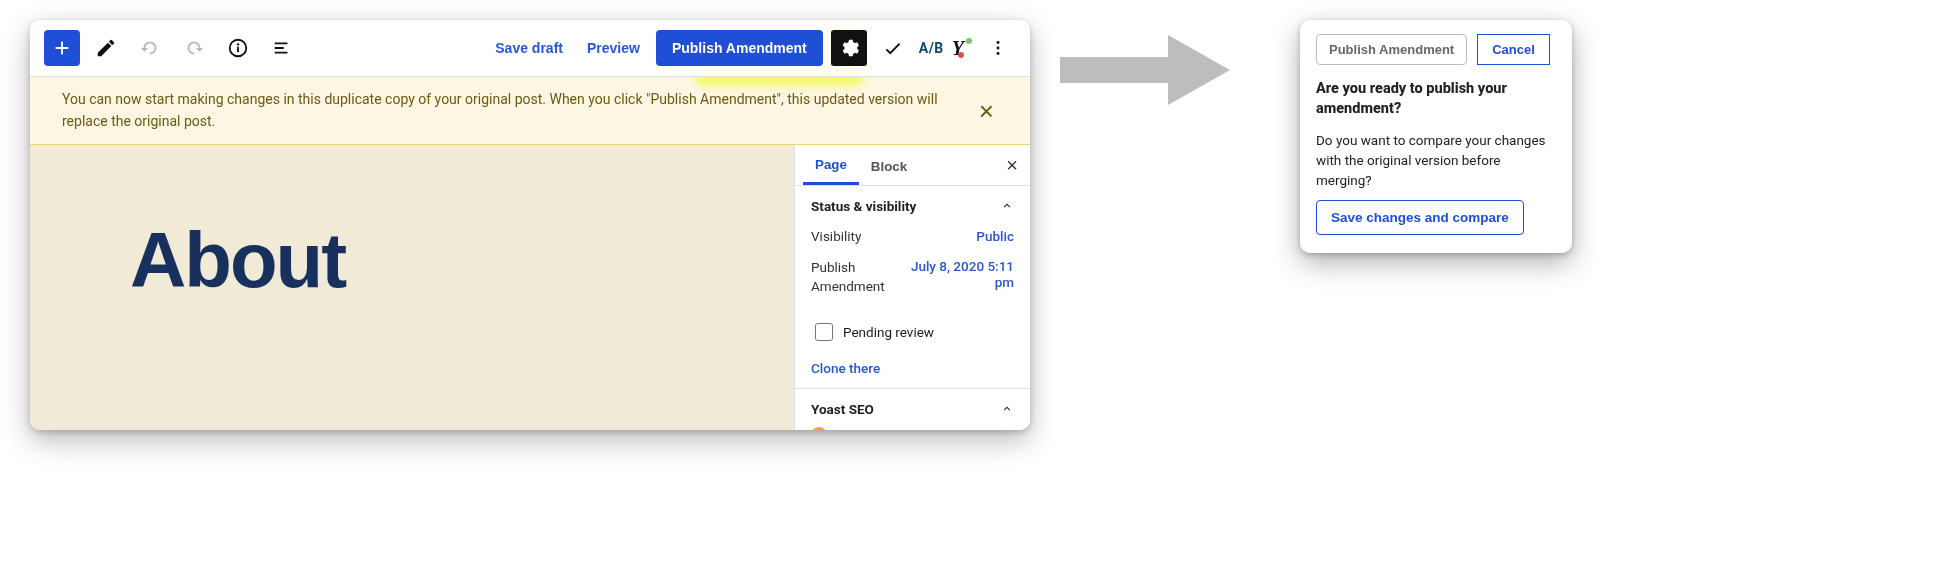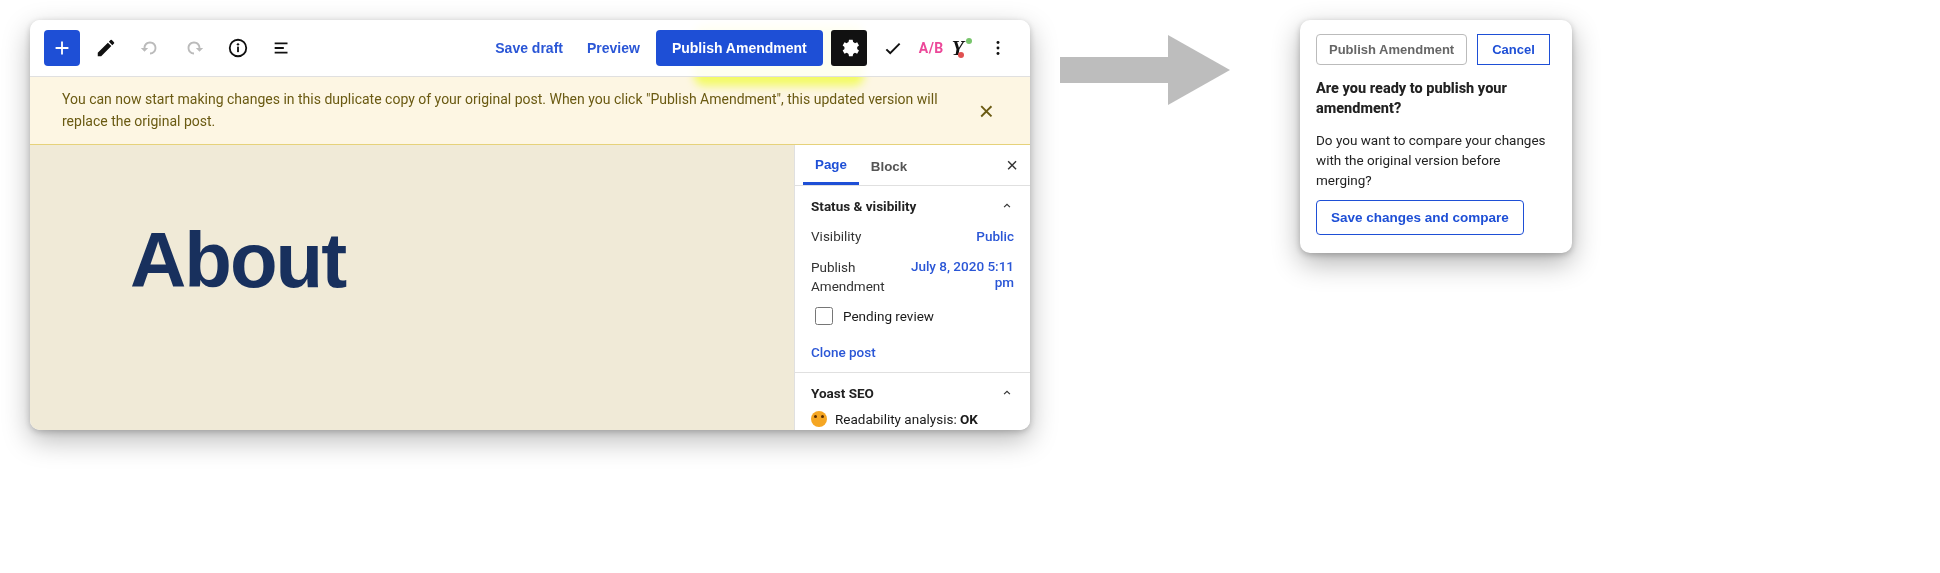--- a/index.html
+++ b/index.html
@@ -66,21 +66,21 @@
   .toolbar .text-btn{
     background:transparent;border:none;color:var(--wp-blue2);font-weight:600;font-size:14px;cursor:pointer;padding:6px 8px;
   }
   .toolbar .pill-btn{
     background:var(--wp-blue);color:#fff;border:none;border-radius:4px;
     font-weight:700;font-size:14px;padding:10px 16px;cursor:pointer;
   }
   .toolbar .gear-wrap{
     width:36px;height:36px;background:#111;display:flex;align-items:center;justify-content:center;border-radius:3px;
   }
-  .ab{font-weight:700;letter-spacing:.5px;font-size:14px;color:#ec4899;}
+  .ab{font-weight:700;letter-spacing:.5px;font-size:14px;color:#0c4a6e;}
   .yoast-mark{font-family:Georgia,serif;font-style:italic;font-weight:900;font-size:20px;display:flex;align-items:center;}
   .yoast-mark .y{color:#111;}
   .yoast-mark .dot{width:6px;height:6px;border-radius:50%;margin-left:2px;}
   .yoast-mark .dot.g{background:#78c56c;}
   .yoast-mark .dot.r{background:#e05050;margin-top:8px;margin-left:-6px;}
   .icon-svg{width:22px;height:22px;}
 
   
   .notice{
     display:flex;align-items:center;
@@ -128,21 +128,21 @@
   }
   .tabs{display:flex;align-items:center;border-bottom:1px solid var(--panel-border);padding:0 8px;}
   .tab{padding:12px 12px 10px;font-weight:600;color:#555;border:none;background:none;cursor:pointer;}
   .tab.active{color:var(--wp-blue);border-bottom:3px solid var(--wp-blue);}
   .tabs .tab-close{margin-left:auto;background:none;border:none;font-size:20px;cursor:pointer;color:#333;padding:4px;}
   .section{border-bottom:1px solid var(--panel-border);padding:12px 16px;}
   .section-head{display:flex;align-items:center;justify-content:space-between;font-weight:700;color:#222;cursor:pointer;}
   .kv{display:flex;justify-content:space-between;margin-top:14px;}
   .kv .k{color:#333;}
   .kv .v{color:var(--wp-blue2);font-weight:500;}
-  .cb-row{display:flex;align-items:center;margin-top:8px;}
+  .cb-row{display:flex;align-items:center;margin-top:24px;}
   .cb-row input{width:18px;height:18px;margin-right:10px;}
   .clone{color:var(--wp-blue2);font-weight:500;margin-top:16px;display:inline-block;cursor:pointer;}
 
   .seo-line{display:flex;align-items:center;margin-top:10px;font-size:13.5px;}
   .face{width:16px;height:16px;border-radius:50%;margin-right:8px;display:inline-block;position:relative;}
   .face::before,.face::after{content:"";position:absolute;background:#5a2d00;border-radius:50%;width:3px;height:3px;top:4px;}
   .face::before{left:3px;}
   .face::after{right:3px;}
   .face.ok{background:#f5a623;}
 
@@ -297,21 +297,21 @@
         <div class="kv" style="align-items:flex-start;">
           <span class="k" style="max-width:100px;line-height:1.4;">Publish Amendment</span>
           <a class="v" style="text-align:right;max-width:120px;">July 8, 2020 5:11 pm</a>
         </div>
 
         <label class="cb-row">
           <input type="checkbox" style="">
           <span>Pending review</span>
         </label>
 
-        <a class="clone">Clone post</a>
+        <a class="clone">Clone there</a>
       </div>
 
       <div class="section" style="border-bottom:none;">
         <div class="section-head">
           <span>Yoast SEO</span>
           <svg class="chev" viewBox="0 0 24 24">
               <path d="M7 14l5-5 5 5" fill="none" stroke="#333" stroke-width="2"></path>
             </svg>
         </div>
         <div class="seo-line">

